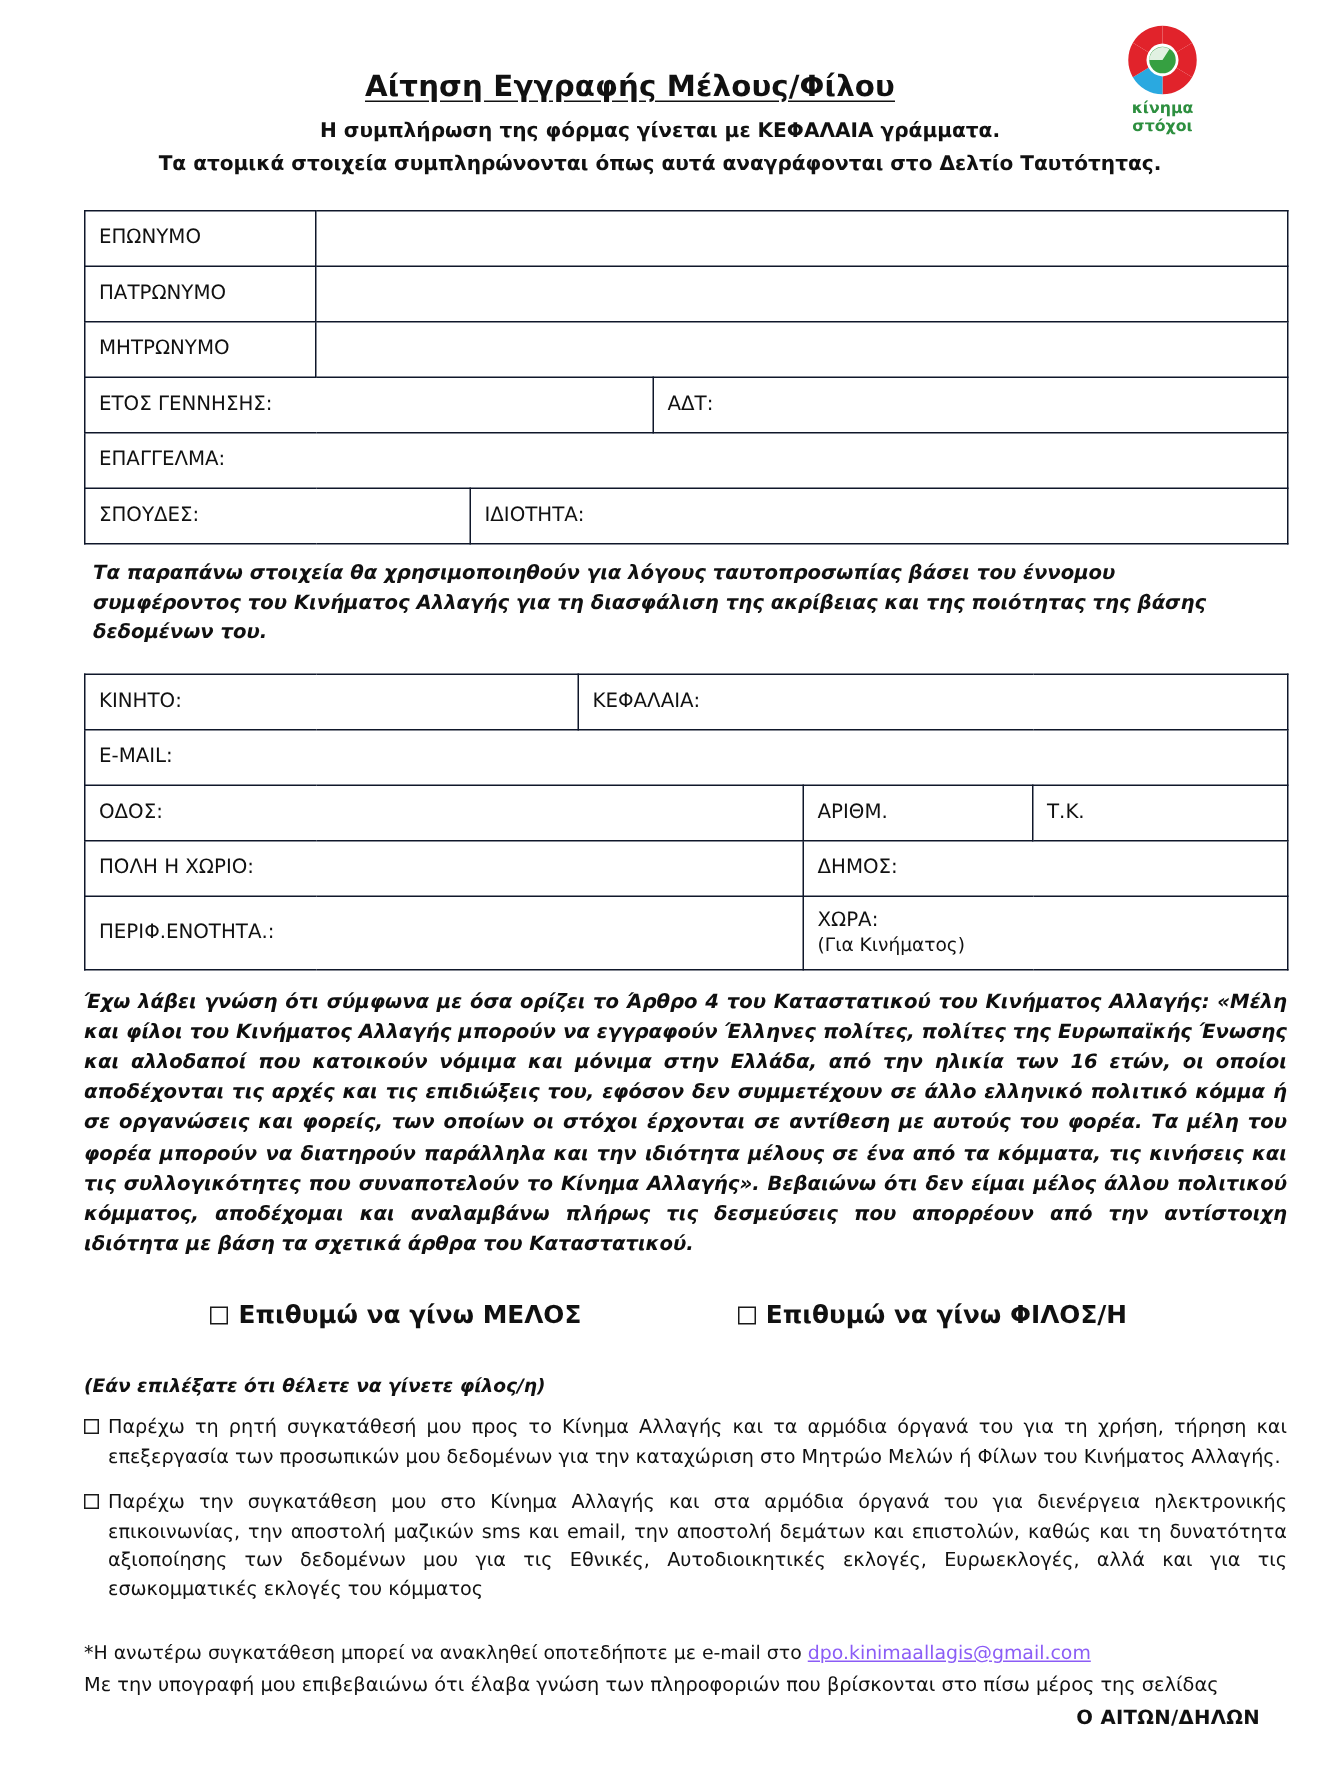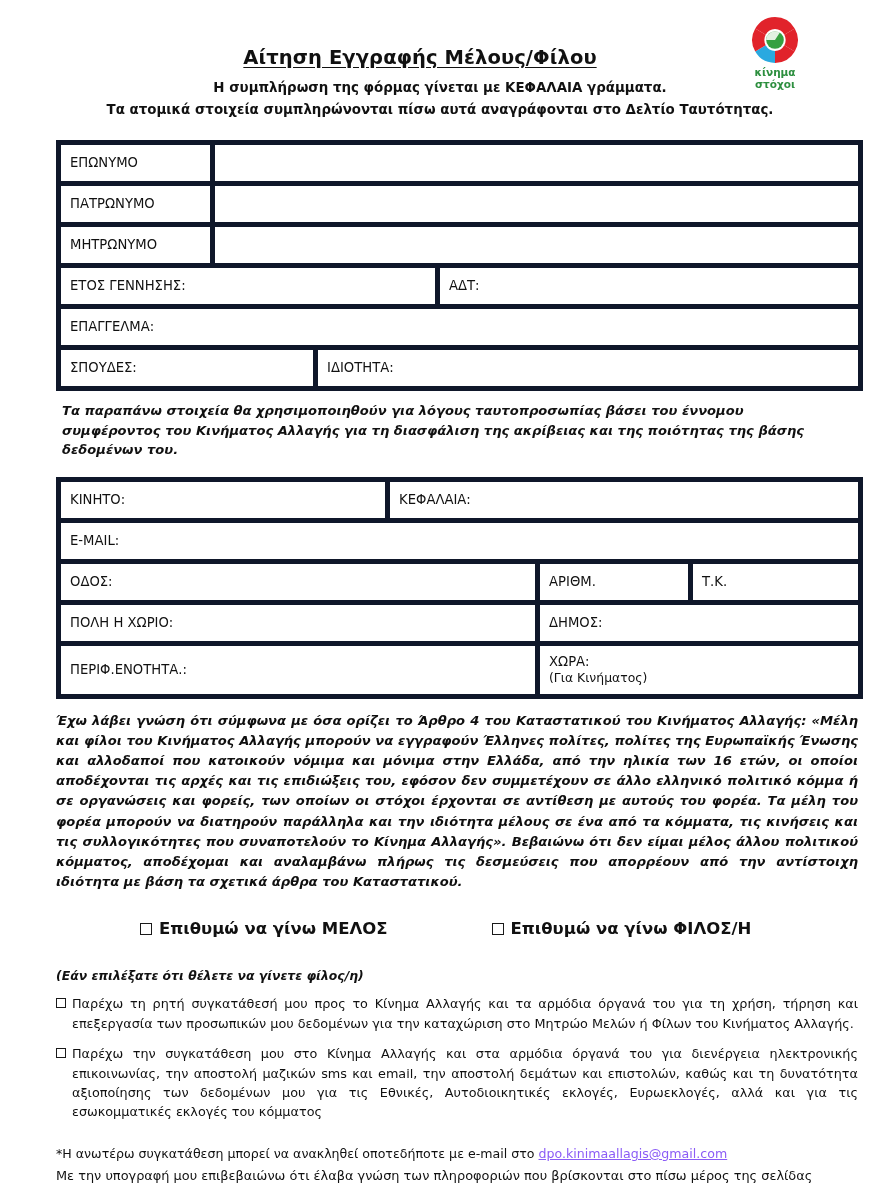--- a/index.html
+++ b/index.html
@@ -72,21 +72,21 @@
   }
 
   
   .form-table {
     border-collapse: collapse;
     width: 802px;
     margin: 0 0 0 56px;
     table-layout: fixed;
   }
   .form-table td {
-    border: 5px solid #0f172a;
+    border: 1px solid #0f172a;
     height: 30px;
     padding: 3px 8px 3px 9px;
     font-size: 13.2px;
     vertical-align: middle;
     line-height: 16px;
   }
   .form-table td.blank { }
   .t1 { margin-top: 19px; }
   .t2 { margin-top: 17px; }
 
@@ -210,21 +210,21 @@
         </svg>
       </div>
       <div class="logo-text">
         <div>κίνημα</div>
         <div>στόχοι</div>
       </div>
     </div>
 
     <h1 class="doc-title">Αίτηση Εγγραφής Μέλους/Φίλου</h1>
     <p class="doc-sub">Η συμπλήρωση της φόρμας γίνεται με ΚΕΦΑΛΑΙΑ γράμματα.</p>
-    <p class="doc-sub">Τα ατομικά στοιχεία συμπληρώνονται πίσω αυτά αναγράφονται στο Δελτίο Ταυτότητας.</p>
+    <p class="doc-sub">Τα ατομικά στοιχεία συμπληρώνονται όπως αυτά αναγράφονται στο Δελτίο Ταυτότητας.</p>
   </div>
 
   <table class="form-table t1">
     <colgroup>
       <col style="width:154px">
       <col style="width:103px">
       <col style="width:122px">
       <col style="width:100px">
       <col style="width:100px">
       <col style="width:223px">

